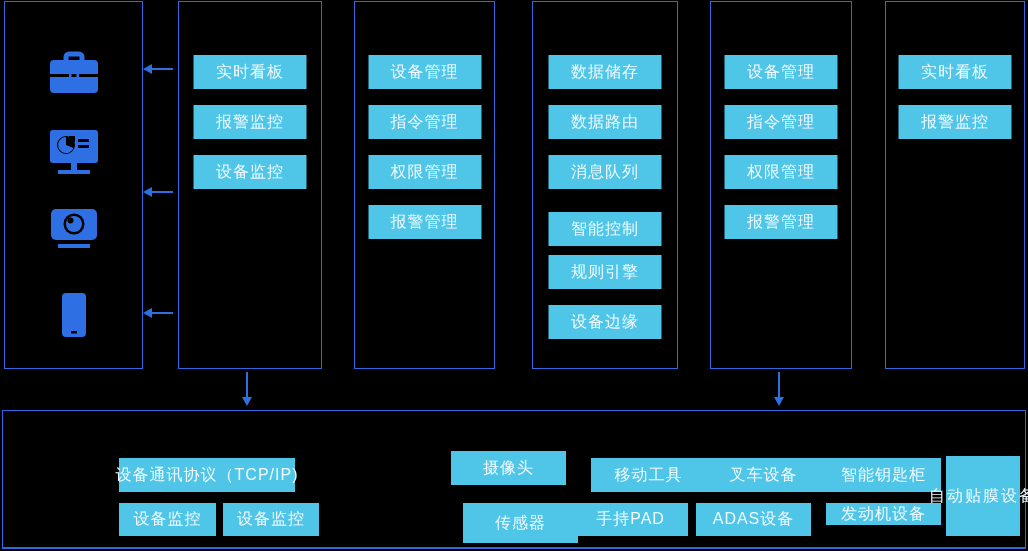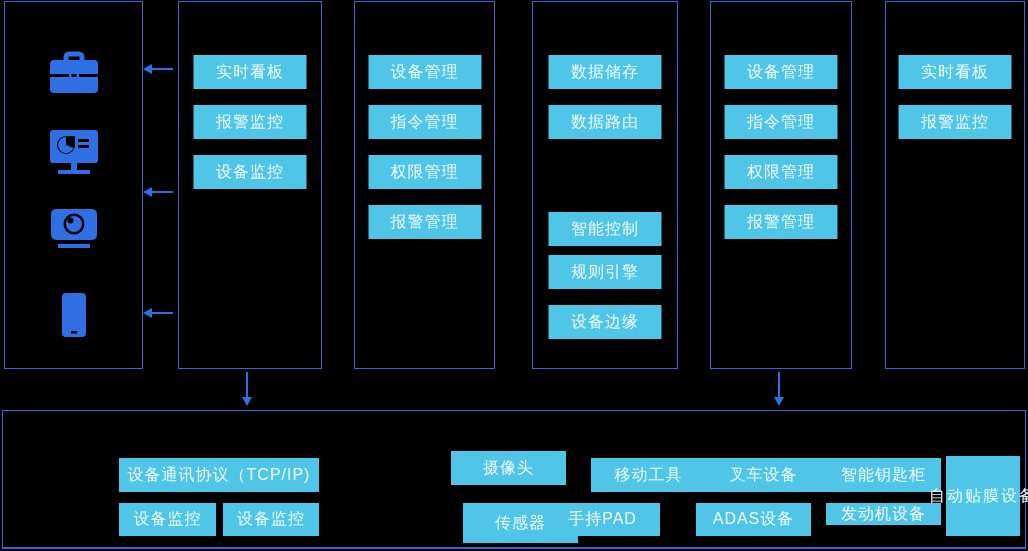--- a/index.html
+++ b/index.html
@@ -99,20 +99,21 @@
   <div class="panel" style="left:354px;width:141px;">
     <div class="mbox" style="top:53px;">设备管理</div>
     <div class="mbox" style="top:103px;">指令管理</div>
     <div class="mbox" style="top:153px;">权限管理</div>
     <div class="mbox" style="top:203px;">报警管理</div>
   </div>
 
   <div class="panel" style="left:532px;width:146px;">
     <div class="mbox" style="top:53px;">数据储存</div>
     <div class="mbox" style="top:103px;">数据路由</div>
+    <div class="mbox" style="top:153px;">消息队列</div>
     <div class="mbox" style="top:203px;margin-top:7px;">智能控制</div>
     <div class="mbox" style="top:253px;">规则引擎</div>
     <div class="mbox" style="top:303px;">设备边缘</div>
   </div>
 
   <div class="panel" style="left:710px;width:142px;">
     <div class="mbox" style="top:53px;">设备管理</div>
     <div class="mbox" style="top:103px;">指令管理</div>
     <div class="mbox" style="top:153px;">权限管理</div>
     <div class="mbox" style="top:203px;">报警管理</div>
@@ -139,31 +140,31 @@
   <div class="arrow-down" style="left:241px;top:372px;">
     <div class="ad-line"></div>
       <div class="ad-head"></div>
   </div>
   <div class="arrow-down" style="left:773px;top:372px;">
     <div class="ad-line"></div>
       <div class="ad-head"></div>
   </div>
 
   <div class="bottom-panel">
-    <div class="bbox" style="left:116px;top:47px;width:200px;height:34px;">设备通讯协议（TCP/IP)</div>
+    <div class="bbox" style="left:116px;top:47px;width:176px;height:34px;">设备通讯协议（TCP/IP)</div>
     <div class="bbox" style="left:116px;top:92px;width:97px;height:33px;">设备监控</div>
     <div class="bbox" style="left:220px;top:92px;width:96px;height:33px;">设备监控</div>
 
     <div class="bbox" style="left:448px;top:40px;width:115px;height:34px;">摄像头</div>
     <div class="bbox" style="left:540px;top:47px;width:115px;height:34px;margin-left:48px;">移动工具</div>
     <div class="bbox" style="left:693px;top:47px;width:135px;height:34px;">叉车设备</div>
     <div class="bbox" style="left:823px;top:47px;width:115px;height:34px;">智能钥匙柜</div>
 
     <div class="bbox" style="left:460px;top:92px;width:115px;height:40px;text-align:right;">传感器</div>
-    <div class="bbox" style="left:542px;top:92px;width:115px;height:33px;">手持PAD</div>
+    <div class="bbox" style="left:570px;top:92px;width:115px;height:33px;">手持PAD</div>
     <div class="bbox" style="left:693px;top:92px;width:115px;height:33px;">ADAS设备</div>
     <div class="bbox" style="left:823px;top:92px;width:115px;height:22px;">发动机设备</div>
 
     <div class="bbox tall" style="left:943px;top:45px;width:74px;height:80px;">
       <span>自动</span>
       <span>贴膜</span>
       <span>设备</span>
     </div>
   </div>
 

